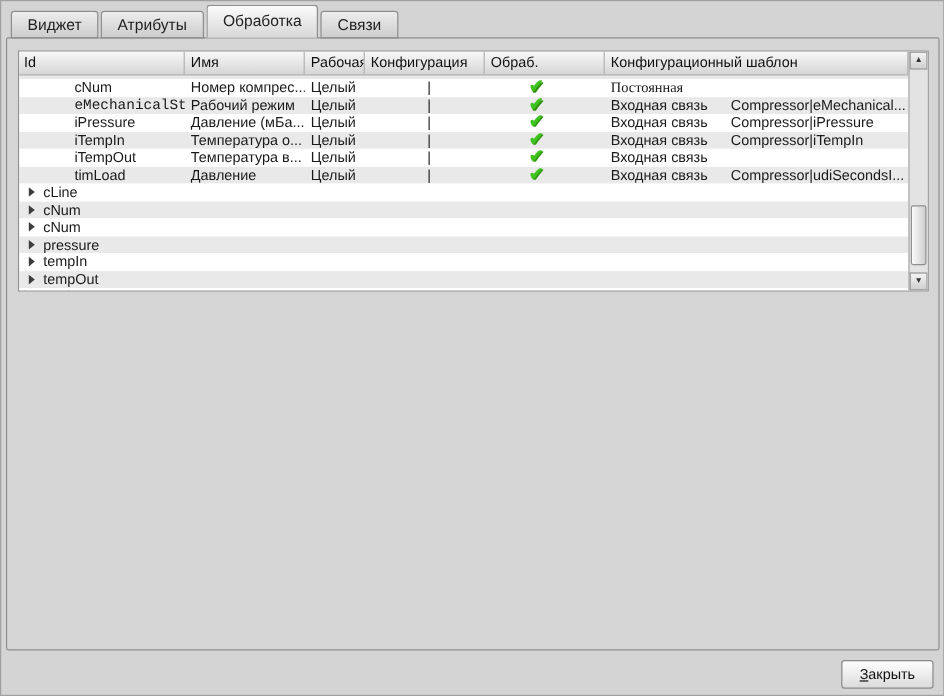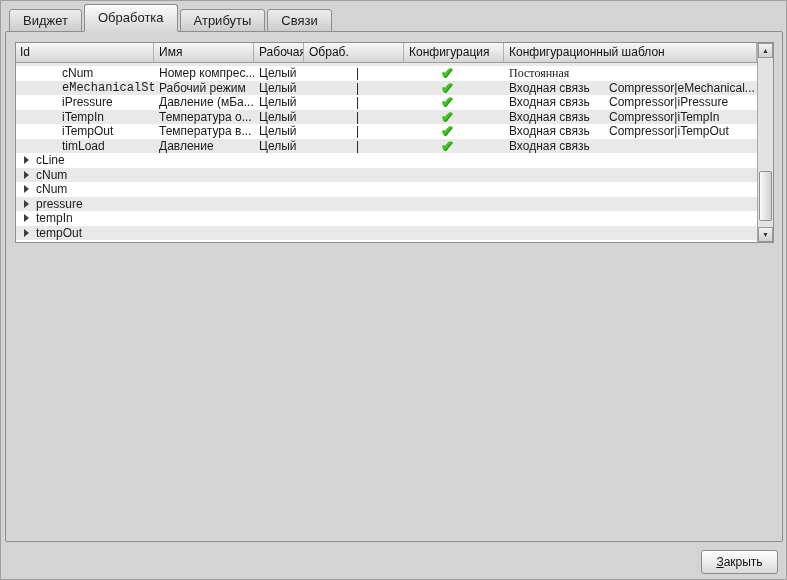--- a/index.html
+++ b/index.html
@@ -86,33 +86,33 @@
   .tk-eq{color:#000;font-weight:bold;}
   .tk-pl{color:#1a1a1a;}
 </style>
 </head>
 <body>
 
 <div id="window">
 
   <div id="tabbar">
       <div class="tab">Виджет</div>
+      <div class="tab">Атрибуты</div>
       <div class="tab active">Обработка</div>
-      <div class="tab">Атрибуты</div>
       <div class="tab">Связи</div>
     </div>
   <div id="panel"></div>
 
   <div id="attr-table">
     <div id="thead">
         <div class="th" style="width: 138px;">Id</div>
         <div class="th" style="width: 100px;">Имя</div>
         <div class="th" style="width: 50px;">Рабочая</div>
+        <div class="th" style="width: 100px;">Конфигурация</div>
         <div class="th" style="width: 100px;">Обраб.</div>
-        <div class="th" style="width: 100px;">Конфигурация</div>
         <div class="th" style="width: 153px; flex: 1 1 0%;">Конфигурационный шаблон</div>
       </div>
     <div id="tbody">
         <div class="row sliver"></div>
         <div class="row">
           <div class="cell c-id" style="width: 138px;">cNum</div>
           <div class="cell" style="width: 100px;">Номер компрес...</div>
           <div class="cell" style="width: 100px;">Целый</div>
           <div class="cell c-work" style="width: 50px;">|</div>
           <div class="cell c-proc" style="width: 100px;">
@@ -156,31 +156,31 @@
         </div>
         <div class="row">
           <div class="cell c-id" style="width: 138px;">iTempOut</div>
           <div class="cell" style="width: 100px;">Температура в...</div>
           <div class="cell" style="width: 100px;">Целый</div>
           <div class="cell c-work" style="width: 50px;">|</div>
           <div class="cell c-proc" style="width: 100px;">
             <span class="check" style="color: rgb(63, 196, 31);">✔</span>
           </div>
           <div class="cell" style="width: 100px;">Входная связь</div>
-          <div class="cell" style="width: 153px; flex: 1 1 0%;">Compressor|iTempOut</div>
         </div>
         <div class="row alt">
           <div class="cell c-id" style="width: 138px;">timLoad</div>
           <div class="cell" style="width: 100px;">Давление</div>
           <div class="cell" style="width: 100px;">Целый</div>
           <div class="cell c-work" style="width: 50px;">|</div>
           <div class="cell c-proc" style="width: 100px;">
             <span class="check" style="color: rgb(63, 196, 31);">✔</span>
           </div>
           <div class="cell" style="width: 100px;">Входная связь</div>
+          <div class="cell" style="width: 153px; flex: 1 1 0%;">Compressor|udiSecondsI...</div>
         </div>
         <div class="row tree-row">
           <span class="arrow"></span>
           <span class="tlabel">cLine</span>
         </div>
         <div class="row tree-row alt">
           <span class="arrow"></span>
           <span class="tlabel">cNum</span>
         </div>
         <div class="row tree-row">

